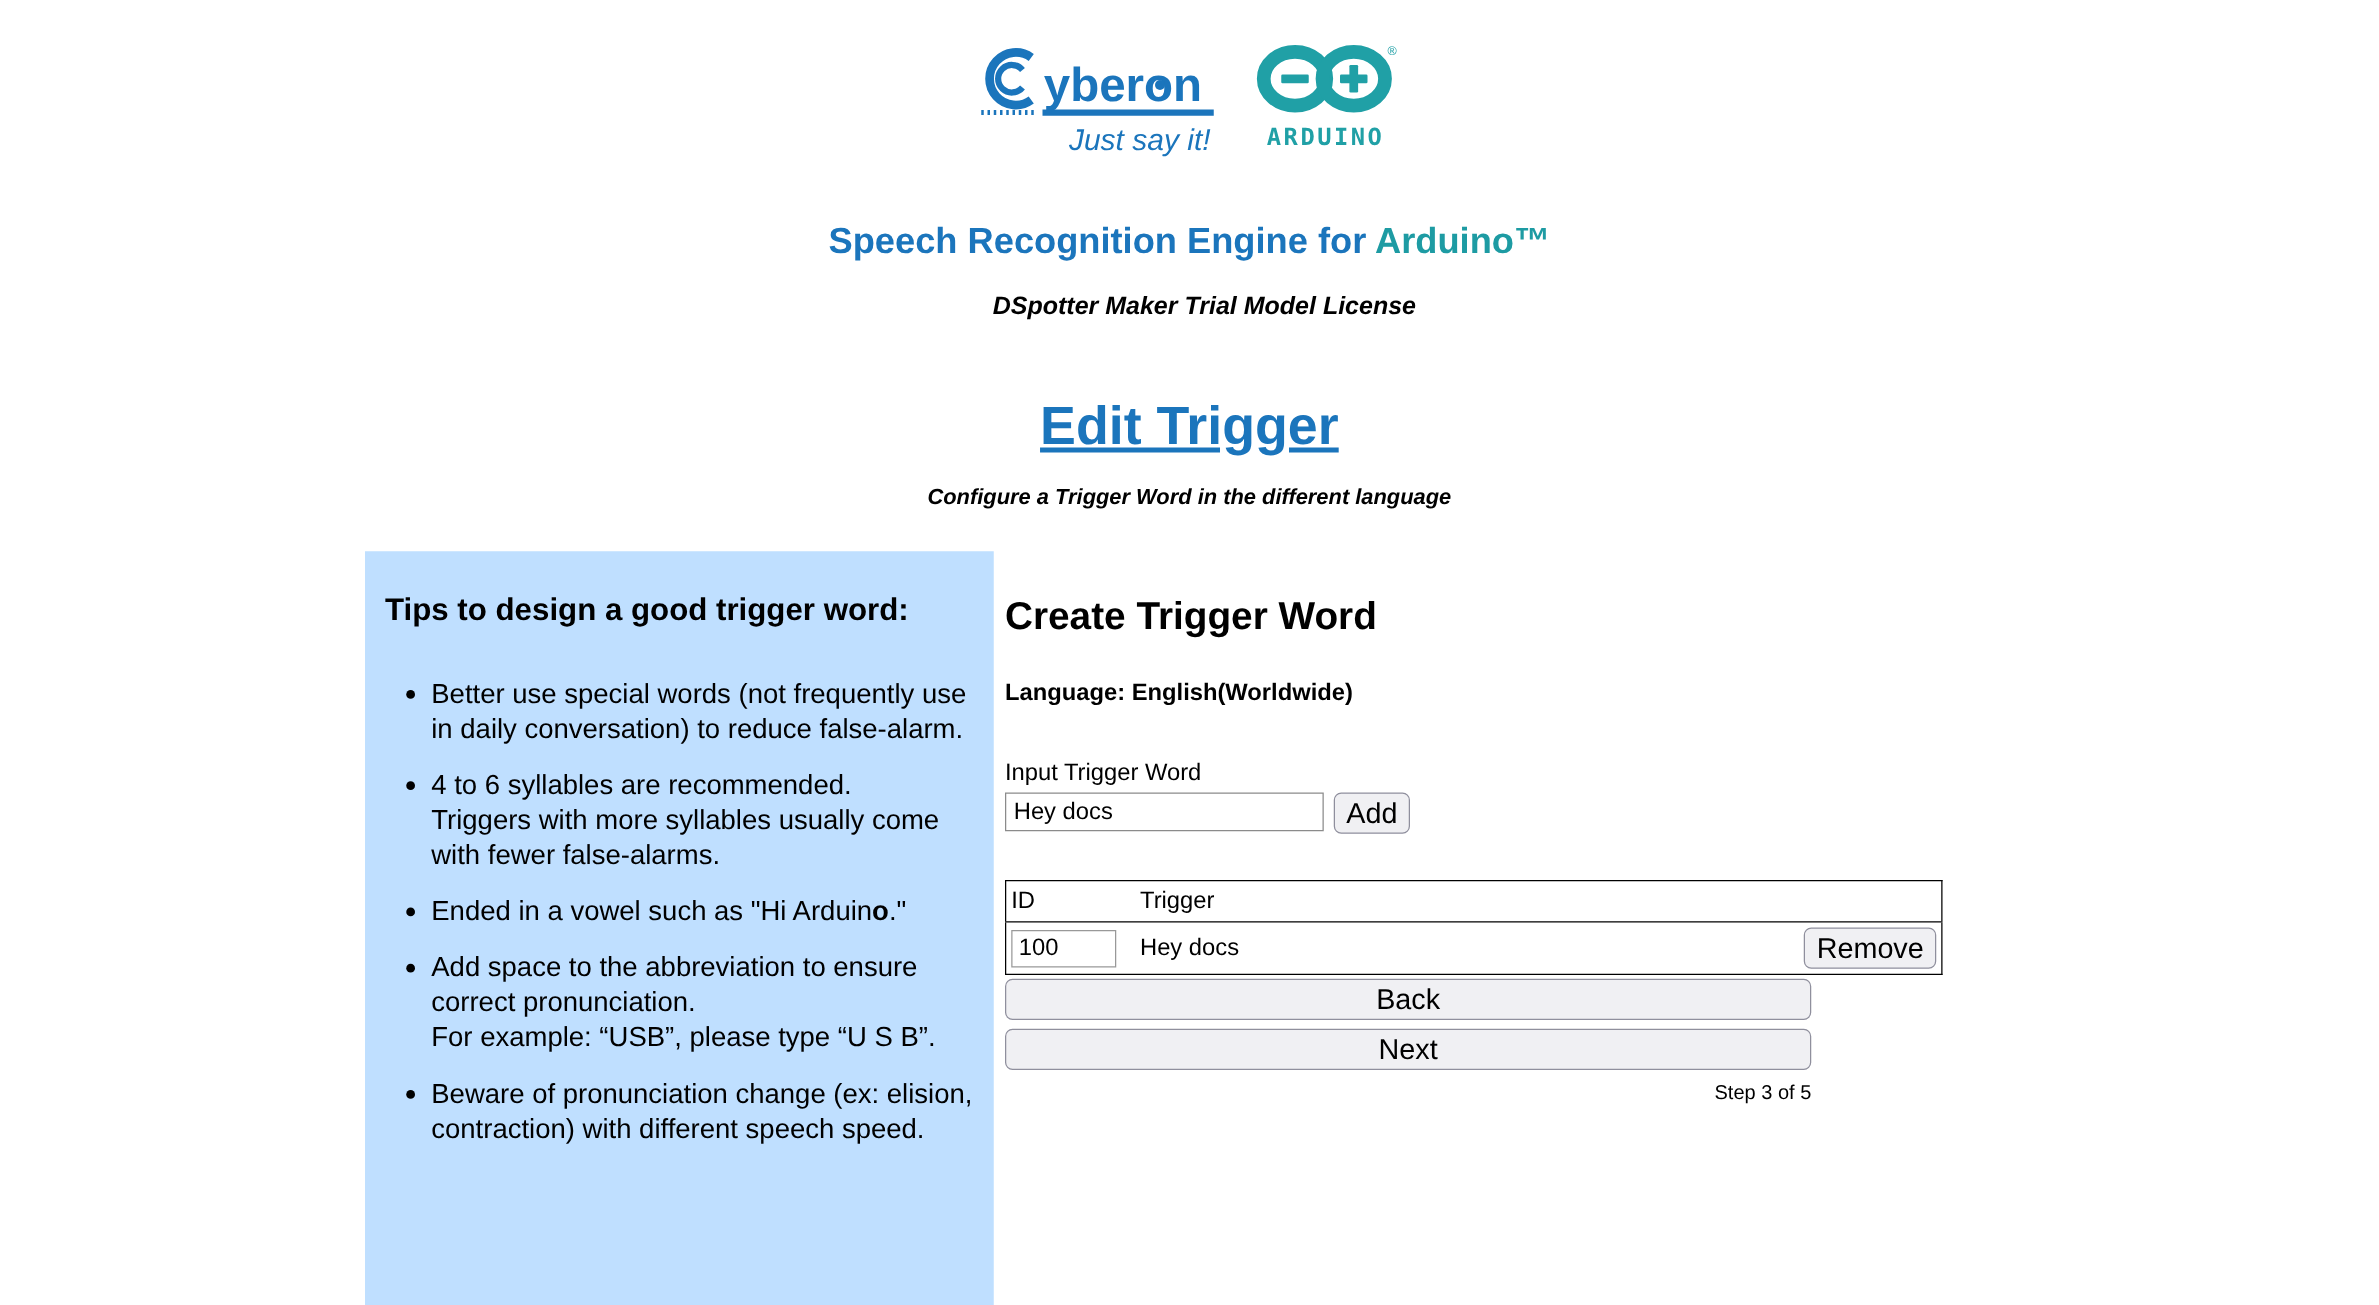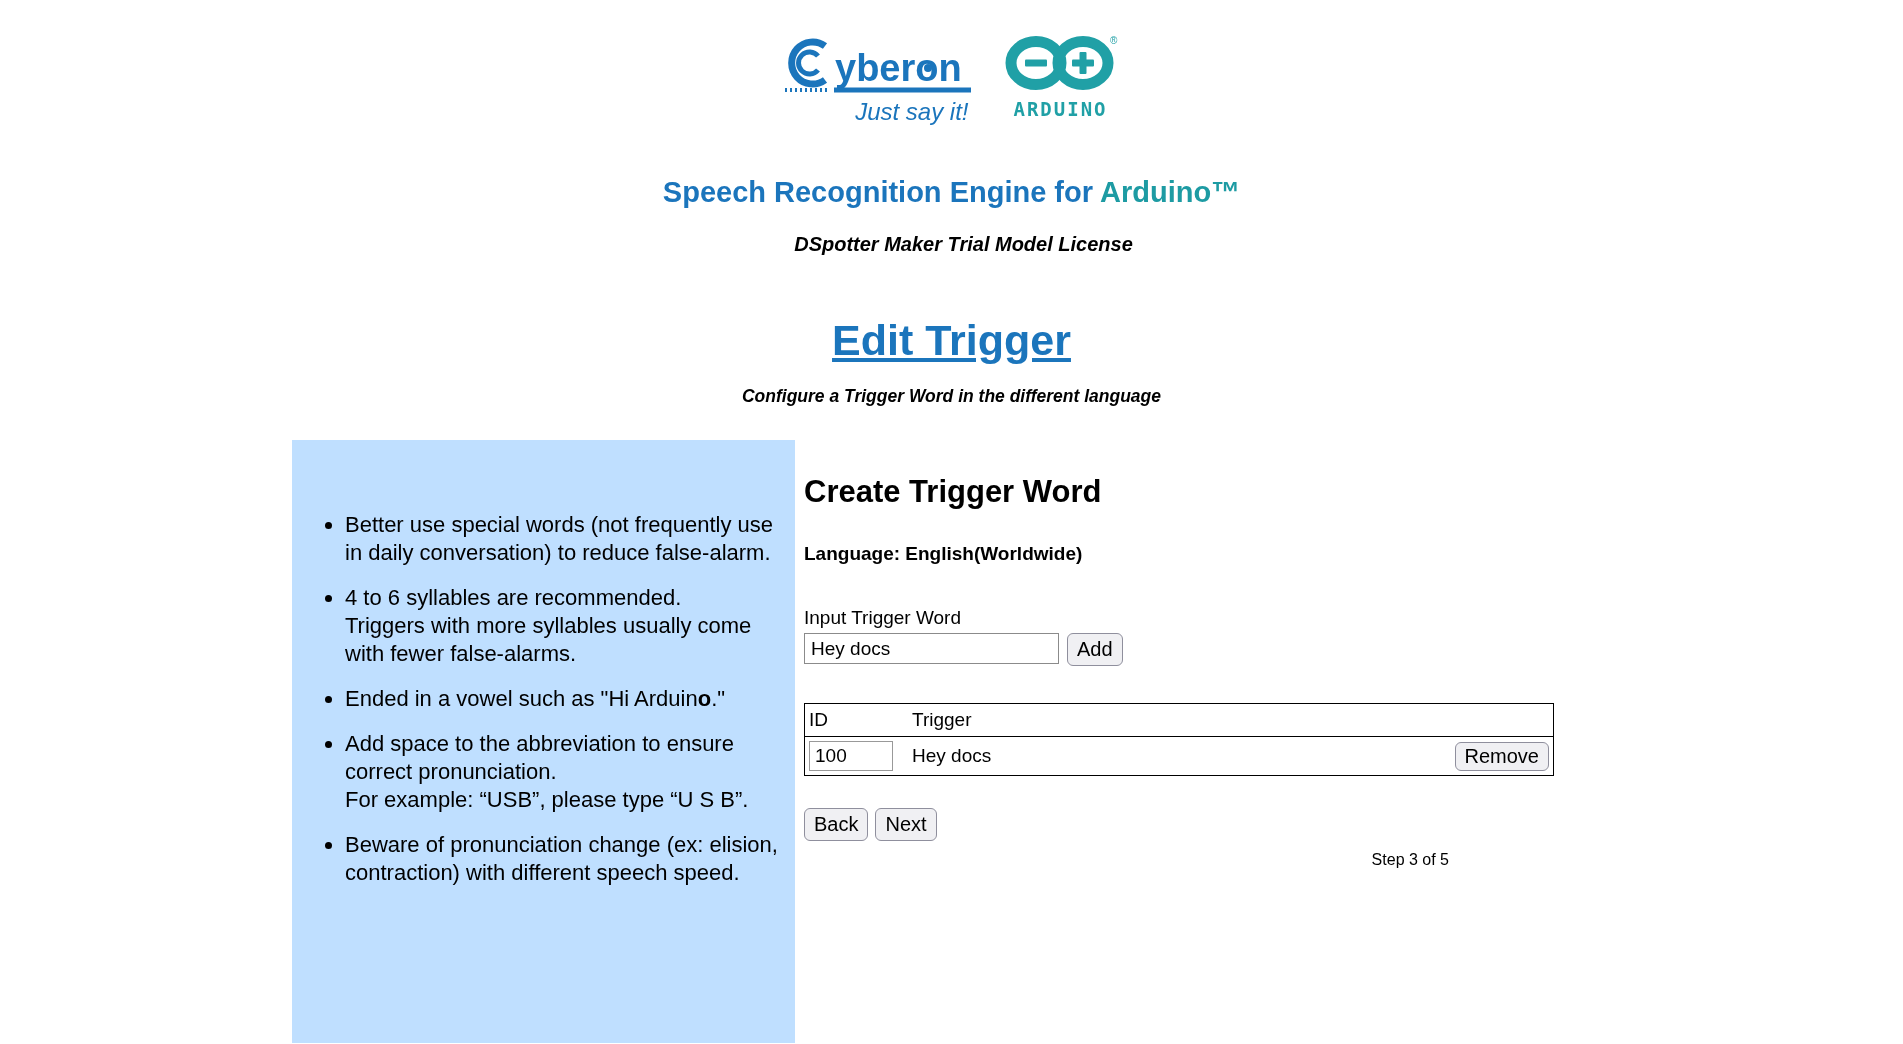--- a/index.html
+++ b/index.html
@@ -43,42 +43,42 @@
   .form-panel{margin-left:9px;padding-top:34px;width:645px;flex:none;}
   .form-heading{font-size:31px;font-weight:bold;margin:0;}
   .language-label{font-size:19px;font-weight:bold;margin-top:33px;}
   .input-label{font-size:19px;margin-top:42px;}
   .input-row{margin-top:4px;display:flex;align-items:stretch;}
   .trigger-input{
     width:255px;height:31px;box-sizing:border-box;border:1px solid #8b8b8b;
     font-family:"Liberation Sans",sans-serif;font-size:19px;padding:0 6px;border-radius:0;
   }
   .btn{
-    font-family:"Liberation Sans",sans-serif;font-size:20px;color:#000;
+    font-family:"Liberation Sans",sans-serif;font-size:23px;color:#000;
     background:#f0f0f3;border:1px solid #8f8f9d;border-radius:6px;padding:2px 9px;
   }
   .add-btn{margin-left:8px;height:33px;}
   
   .trigger-table{
     margin-top:37px;width:750px;border-collapse:collapse;border:1px solid #000;
     font-size:19px;
   }
   .trigger-table th{
     font-weight:normal;text-align:left;border-bottom:1px solid #000;
     padding:5px 4px;height:21px;
   }
   .trigger-table td{padding:4px 4px;}
   .col-id{width:95px;}
   .id-input{
     width:84px;height:30px;box-sizing:border-box;border:1px solid #999;
     font-family:"Liberation Sans",sans-serif;font-size:19px;padding:12px 5px;border-radius:0;
   }
   .trigger-cell{display:flex;align-items:center;justify-content:space-between;}
   
-  .nav-row{margin-top:32px;display:flex;gap:7px;}
+  .nav-row{margin-top:3px;display:flex;gap:7px;flex-direction:column;}
   .nav-btn{height:33px;}
   .step-indicator{margin-top:10px;text-align:right;font-size:16px;}
 </style>
 </head>
 <body>
 
 <div class="page">
 
   <div class="logos">
     <div class="cyberon-logo">
@@ -109,20 +109,21 @@
 
   <div class="subtitle">DSpotter Maker Trial Model License</div>
 
   <div class="section-title">Edit Trigger</div>
 
   <div class="section-subtitle">Configure a Trigger Word in the different language</div>
 
   <div class="main">
 
     <div class="tips-panel">
+      <p class="tips-heading">Tips to design a good trigger word:</p>
       <ul class="tips-list">
           <li>Better use special words (not frequently use in daily conversation) to reduce false-alarm.</li>
           <li>4 to 6 syllables are recommended.<br>Triggers with more syllables usually come with fewer false-alarms.</li>
           <li>Ended in a vowel such as "Hi Arduin<b>o</b>."</li>
           <li>Add space to the abbreviation to ensure correct pronunciation.<br>For example: “USB”, please type “U S B”.</li>
           <li>Beware of pronunciation change (ex: elision, contraction) with different speech speed.</li>
         </ul>
     </div>
 
     <div class="form-panel">

